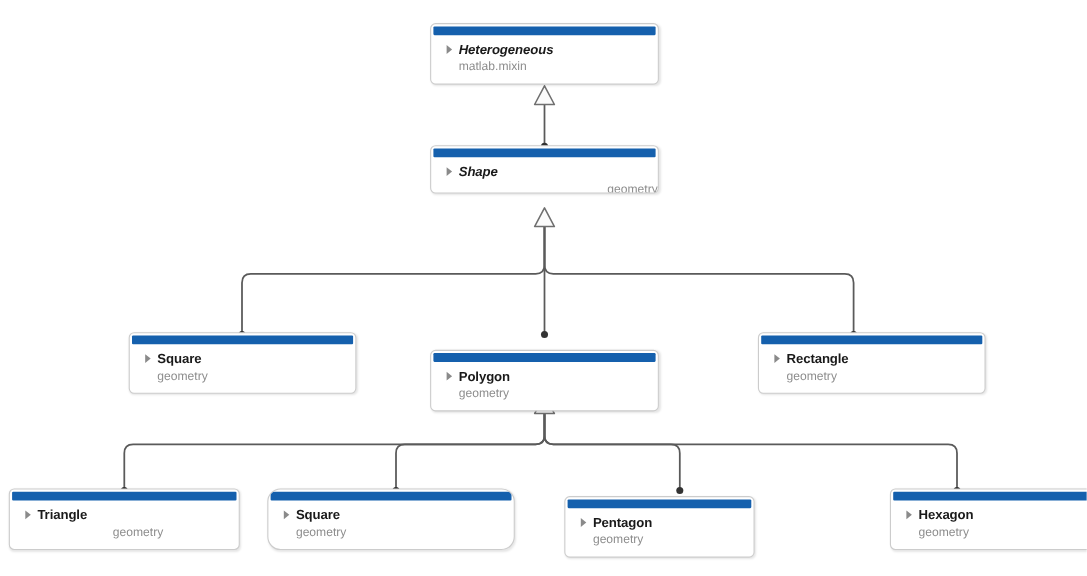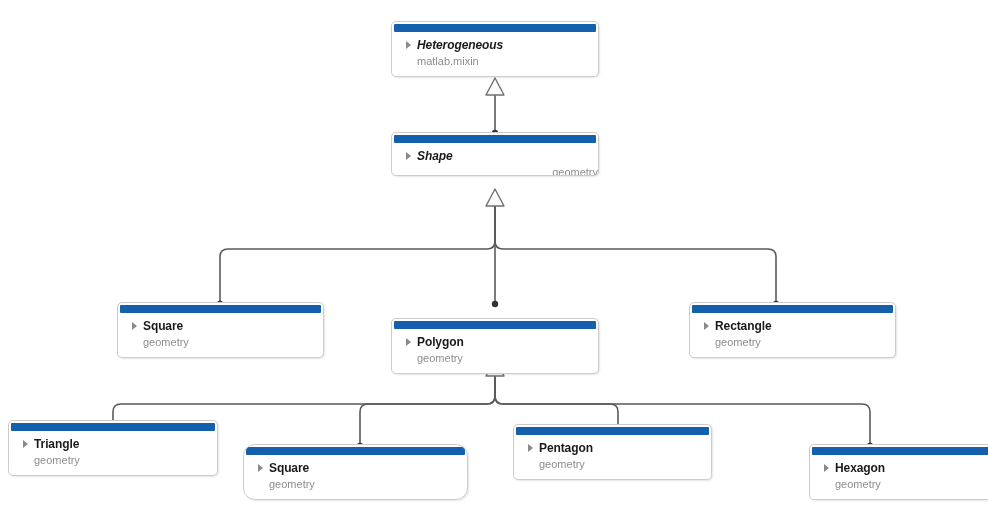--- a/index.html
+++ b/index.html
@@ -180,21 +180,21 @@
     <div class="node-titlebar"></div>
     <div class="node-body">
       <div class="node-name-row">
         <span class="disclosure-icon"></span>
         <span class="node-name">Rectangle</span>
       </div>
       <div class="node-package">geometry</div>
     </div>
   </div>
 
-  <div class="class-node" style="left:8px; top:420px; width:210px; height:56px;">
+  <div class="class-node" style="left:8px; top:444px; width:210px; height:56px;text-align:center;">
     <div class="node-titlebar"></div>
     <div class="node-body">
       <div class="node-name-row">
         <span class="disclosure-icon"></span>
         <span class="node-name">Triangle</span>
       </div>
       <div class="node-package">geometry</div>
     </div>
   </div>
 
@@ -202,21 +202,21 @@
     <div class="node-titlebar"></div>
     <div class="node-body">
       <div class="node-name-row">
         <span class="disclosure-icon"></span>
         <span class="node-name">Square</span>
       </div>
       <div class="node-package">geometry</div>
     </div>
   </div>
 
-  <div class="class-node" style="left:513px; top:424px; width:199px; height:56px;">
+  <div class="class-node" style="left:513px; top:451px; width:173px; height:56px;">
     <div class="node-titlebar"></div>
     <div class="node-body">
       <div class="node-name-row">
         <span class="disclosure-icon"></span>
         <span class="node-name">Pentagon</span>
       </div>
       <div class="node-package">geometry</div>
     </div>
   </div>
 

